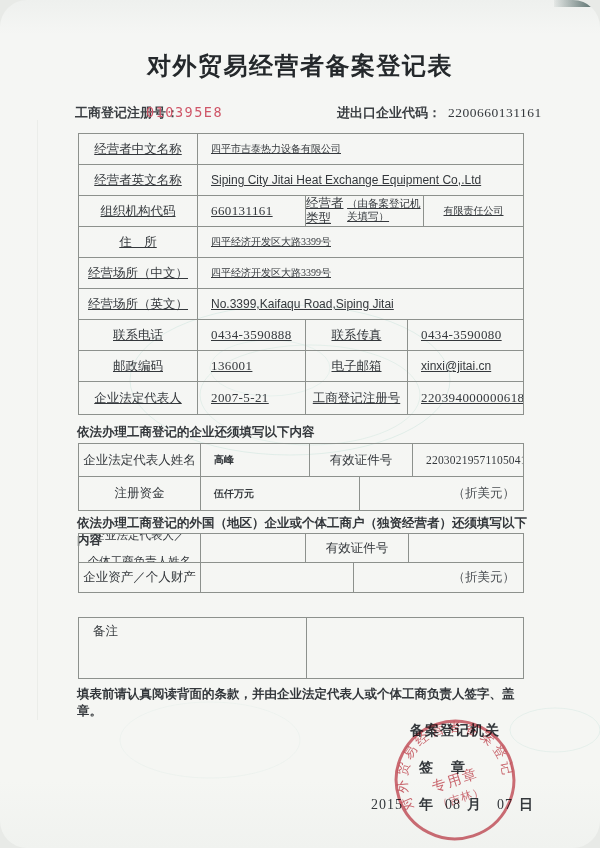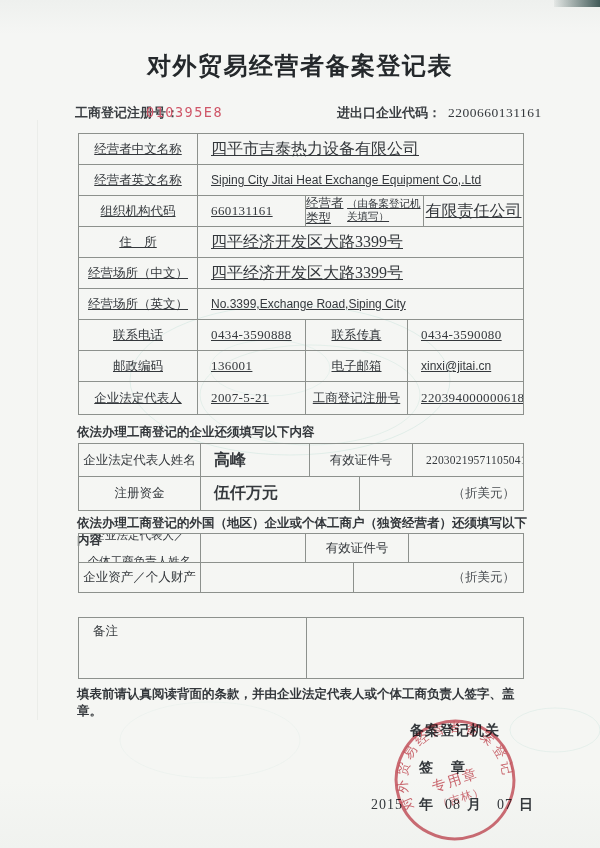--- a/index.html
+++ b/index.html
@@ -5,20 +5,21 @@
   * { box-sizing: border-box; margin: 0; padding: 0; }
   html,body { background:#e8eae7; }
   .page {
     position: relative;
     width: 600px; height: 848px;
     margin: 0 auto;
     background: linear-gradient(180deg, #eef0ee 0%, #f5f6f4 4%, #f5f6f3 92%, #f0f2ef 100%);
     overflow: hidden;
     font-family: "Liberation Serif", "DejaVu Serif", serif;
     color: #34383c;
+    border-radius: 27px;
   }
   .corner-mark {
     position:absolute; top:0; right:0; width:46px; height:7px;
     background: linear-gradient(to right, rgba(35,64,62,0.05), rgba(35,64,62,0.85));
     z-index:3;
   }
   .crease {
     position:absolute; left:37px; top:120px; width:1px; height:600px;
     background: rgba(60,70,65,0.05); z-index:1;
   }
@@ -58,21 +59,21 @@
   .val.right { justify-content:flex-end; padding-right:8px; padding-left:0; }
   .flex1 { flex:1; }
   .h32 { height:31px;text-decoration:underline; } .row.h32:last-child { height:32px; }
   .h34 { height:33px; } .h30 { height:29px; }
   .w119 { width:119px; } .w108 { width:108px; } .w118 { width:118px; }
   .w102 { width:102px; } .w122 { width:122px; } .w109 { width:109px; }
   .w103 { width:103px; } .w159 { width:159px; } .w153 { width:153px; } .w105 { width:105px; }
   .num { font-family:"Liberation Serif","DejaVu Serif",serif; font-size:13px; letter-spacing:0.4px; }
   .num-sm { font-family:"Liberation Serif","DejaVu Serif",serif; font-size:11.5px; letter-spacing:0.2px; }
   .sans { font-family:"Liberation Sans","DejaVu Sans",sans-serif; font-size:12px; }
-  .cnval { font-size:16px; }
+  .cnval { font-size:10px; }
   .bold { font-weight:bold; }
   .stack { line-height:1.2; }
   .stack .sub { font-size:10.5px; }
   .two-line { flex-direction:column; line-height:1.25; font-size:11.5px;gap:11px; }
   .muted { color:#4a4e52; }
 
   .sec-heading {
     position:absolute; left:77px; width:460px;
     font-size:12.5px; font-weight:600; color:#33373b; z-index:1;
   }
@@ -148,21 +149,21 @@
     <div class="row h32">
       <div class="c w119">住　所</div>
       <div class="c val flex1 cnval">四平经济开发区大路3399号</div>
     </div>
     <div class="row h32">
       <div class="c w119">经营场所（中文）</div>
       <div class="c val flex1 cnval">四平经济开发区大路3399号</div>
     </div>
     <div class="row h32">
       <div class="c w119">经营场所（英文）</div>
-      <div class="c val flex1 sans">No.3399,Exchange Road,Siping City</div>
+      <div class="c val flex1 sans">No.3399,Kaifaqu Road,Siping Jitai</div>
     </div>
     <div class="row h32">
       <div class="c w119">联系电话</div>
       <div class="c val w108 num">0434-3590888</div>
       <div class="c w102">联系传真</div>
       <div class="c val flex1 num">0434-3590080</div>
     </div>
     <div class="row h32">
       <div class="c w119">邮政编码</div>
       <div class="c val w108 num">136001</div>

